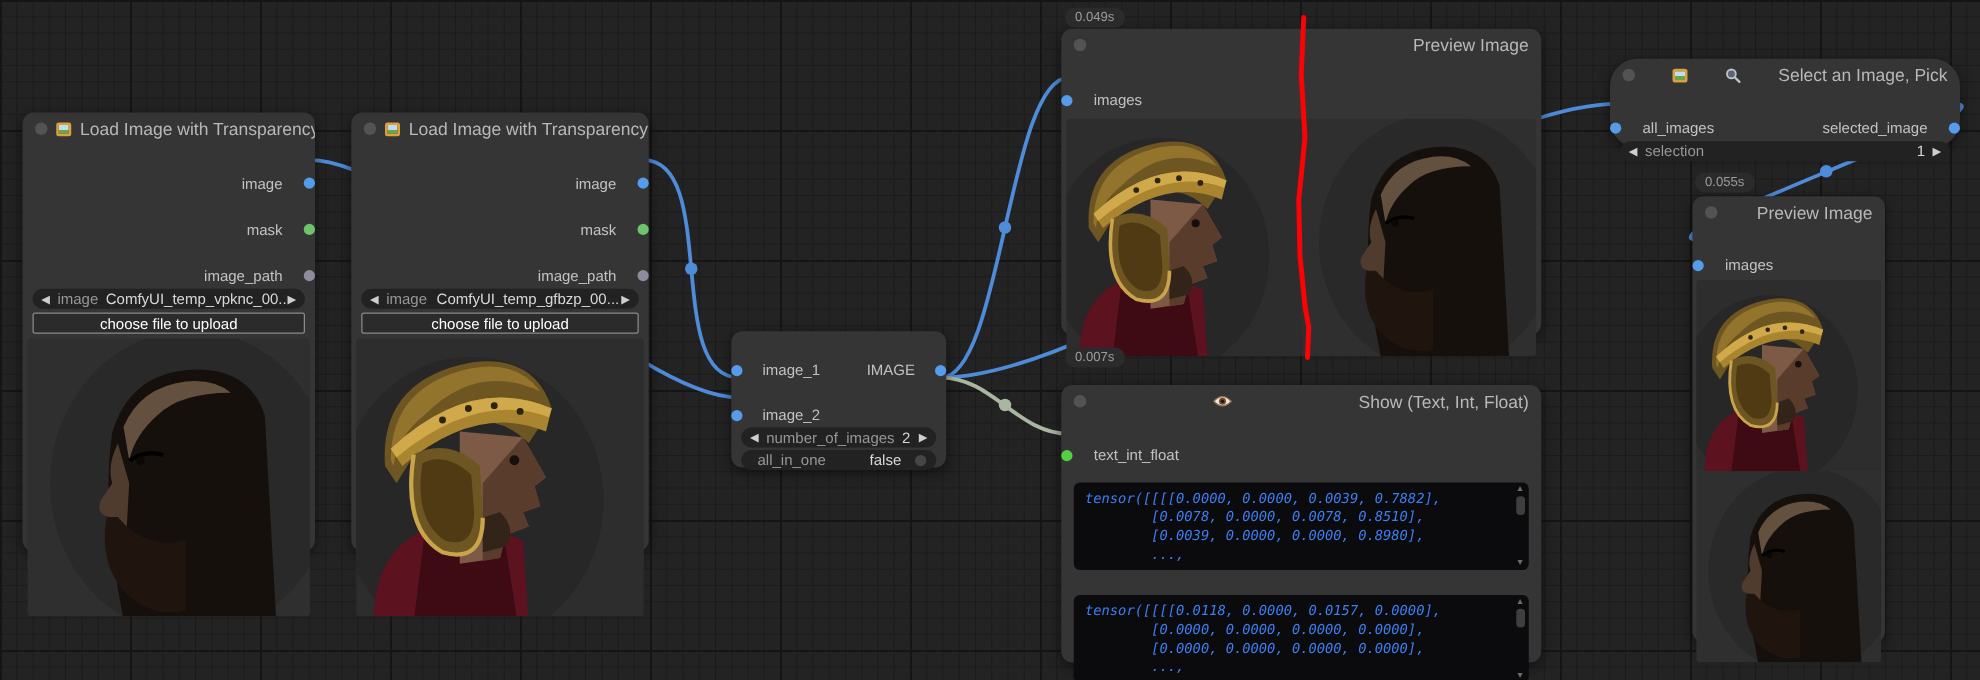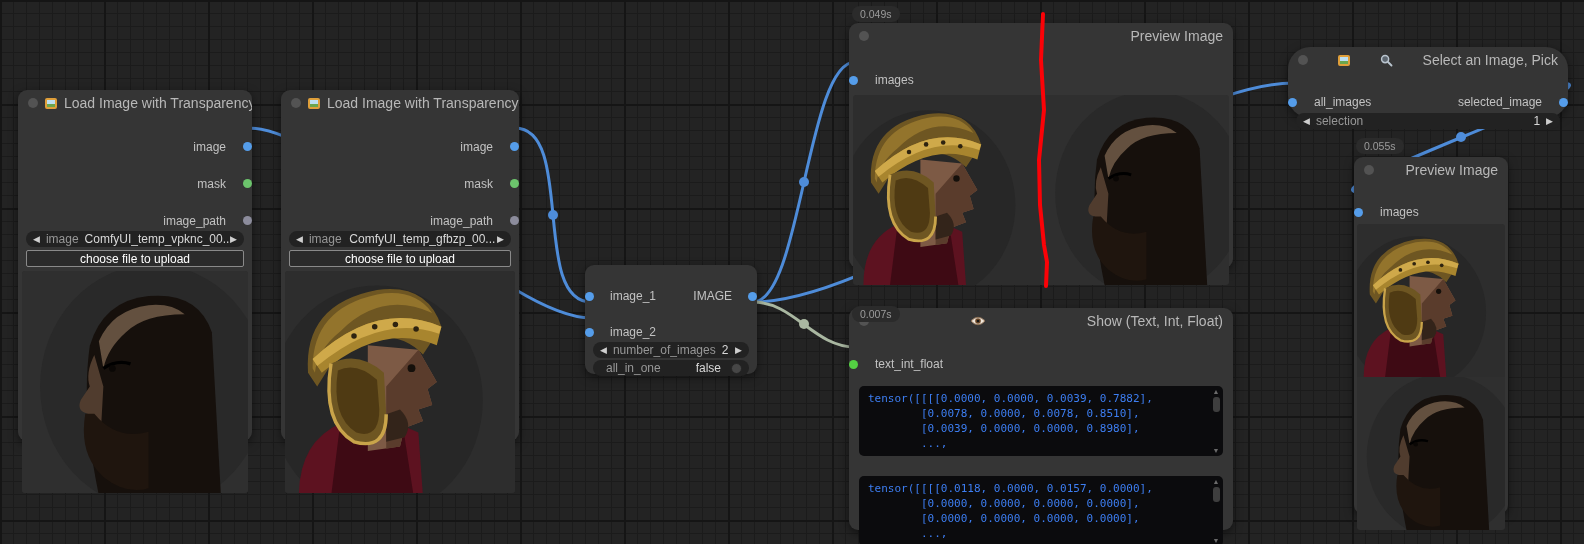--- a/index.html
+++ b/index.html
@@ -60,21 +60,21 @@
     background:#2b2b2b;border:1px solid #8a8a8a;border-radius:2px;color:#ffffff;
     font-size:12px;font-family:"Liberation Sans",sans-serif;text-align:center;line-height:14px;}
 
   .thumb{margin:4px;border-radius:3px;overflow:hidden;background:#2d2d2d;}
   .thumb svg{display:block;}
 
   .badge{position:absolute;z-index:12;background:var(--badge-bg);color:var(--badge-text);
     font-size:10.5px;line-height:16px;height:16px;padding:0 8px;border-radius:8px;}
 
   .tensor-box{position:relative;margin:12px 10px 0 10px;height:70px;background:var(--tensor-bg);
-    border-radius:5px;padding:5px 16px 5px 9px;overflow:hidden;}
+    border-radius:5px;padding:5px 16px 5px 9px;overflow:hidden;font-style:italic;}
   .tensor-box.second{margin-top:20px;}
   .tensor-text{white-space:pre;font-family:"DejaVu Sans Mono",monospace;font-size:11px;
     line-height:15px;color:var(--tensor-text);}
   .tensor-scroll{position:absolute;right:1px;top:1px;bottom:1px;width:12px;
     display:flex;flex-direction:column;align-items:center;color:#6a6a6a;font-size:7px;line-height:9px;}
   .tensor-thumb{width:7px;height:15px;border-radius:3px;background:#3e3e3e;margin-top:1px;}
   .scroll-down{margin-top:auto;}
 
   
   #node-load1{left:18px;top:90px;width:234px;height:351px;}
@@ -150,21 +150,21 @@
     <path class="wire wire-image" d="M753,302 C889,302 1158,83 1294,83"></path>
     <path class="wire wire-text" d="M753,302 C794,302 814,347 855,347"></path>
     <path class="wire wire-image" d="M1562,83 C1622,83 1300,192 1360,192"></path>
     <circle class="wdot-image" cx="553" cy="215" r="5"></circle>
     <circle class="wdot-image" cx="804" cy="182" r="5"></circle>
     <circle class="wdot-text" cx="804" cy="324" r="5"></circle>
     <circle class="wdot-image" cx="1461" cy="137" r="5"></circle>
   </svg>
 
   <div class="badge" style="left:852px;top:6px;">0.049s</div>
-  <div class="badge" style="left:852px;top:306px;">0.007s</div>
+  <div class="badge" style="left:852px;top:278px;">0.007s</div>
   <div class="badge" style="left:1356px;top:138px;">0.055s</div>
 
   <div class="node" id="node-load1">
     <div class="node-title">
       <span class="collapse-dot"></span>
       <span class="img-icon"></span>
       <span>Load Image with Transparency</span>
 
     </div>
     <div class="rows-pad">

